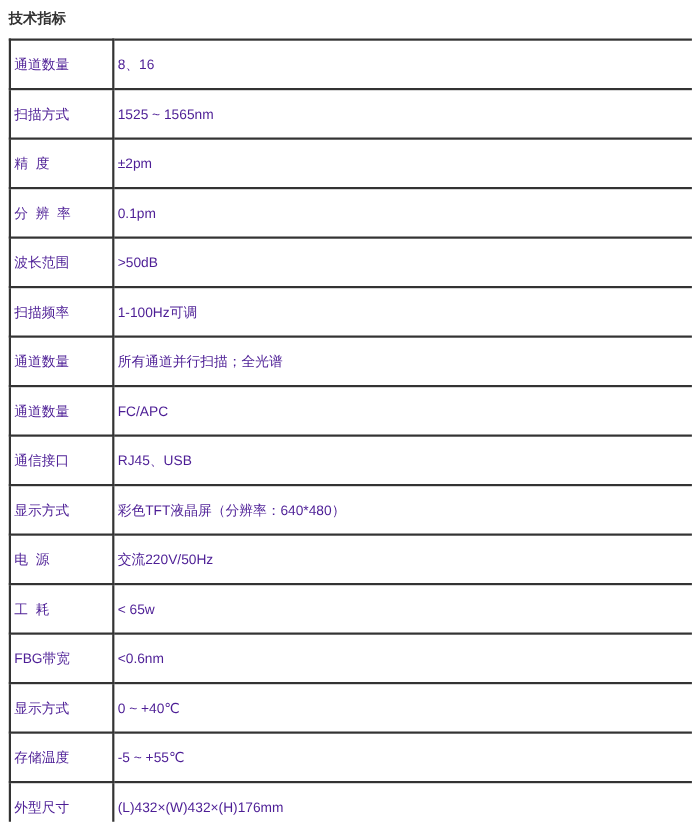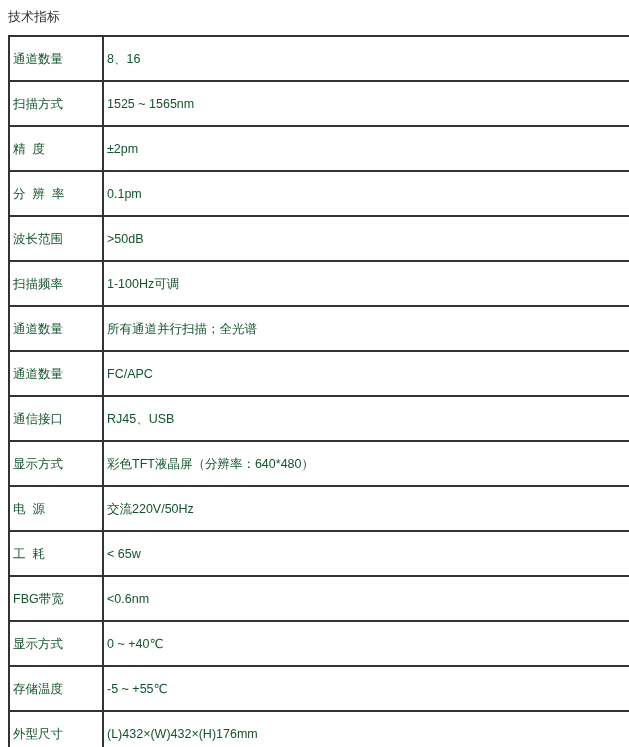--- a/index.html
+++ b/index.html
@@ -12,42 +12,42 @@
     height: 747px;
     overflow: hidden;
     font-family: "Liberation Sans", "DejaVu Sans", sans-serif;
     color: #333333;
   }
   .page {
     padding: 8px 7px 0 8px;
   }
   .page-title {
     font-size: 13px;
-    font-weight: normal;
+    font-weight: bold;
     color: #333333;
     margin: 1px 0 0 0;
     line-height: 16px;
     white-space: pre;
   }
   table.spec-table {
     border-collapse: collapse;
     table-layout: fixed;
     width: 614px;
     margin-top: 10px;
   }
   table.spec-table td {
     border: 2px solid #333333;
     height: 42px;
     font-size: 12.5px;
     line-height: 15px;
     vertical-align: middle;
     padding: 1px 3px 0 3px;
     white-space: pre;
     overflow: hidden;
-    color: #14532d;
+    color: #4c1d95;
     background: #ffffff;
   }
   td.label-cell {
     width: 86px;
   }
   td.value-cell {
     width: 520px;
   }
 </style>
 </head>

